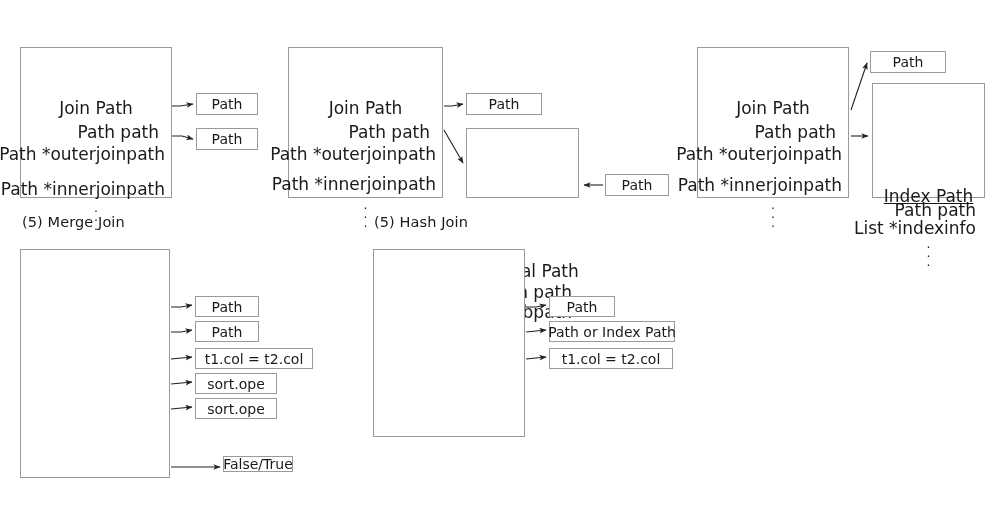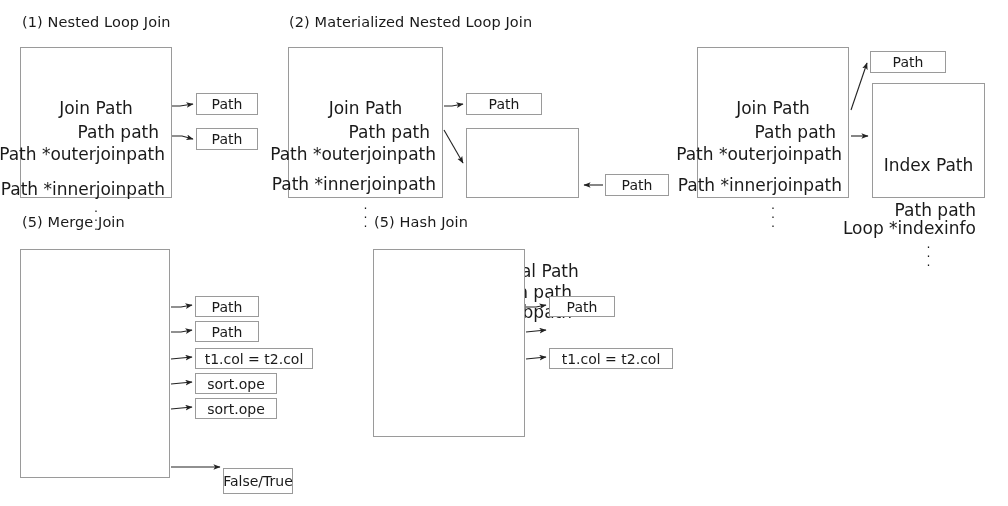--- a/index.html
+++ b/index.html
@@ -80,42 +80,40 @@
     width: 1008px;
     height: 506px;
     pointer-events: none;
   }
 </style>
 </head>
 <body>
 
 <div id="canvas">
 
-  <div class="panel-title" style="left:22px; top:14px;">(1) Nested Loop Join</div>
 
   <div class="box struct" style="left:20px; top:47px; width:152px; height:151px;">
     <div class="row center" style="top:52px;">Join Path</div>
     <div class="row right" style="top:76px; right:12px;">Path  path</div>
     <div class="row right" style="top:98px; right:6px;">Path  *outerjoinpath</div>
     <div class="row right" style="top:133px; right:6px;">Path  *innerjoinpath</div>
     <div class="dots" style="top:155px;">
       <b>.</b>
       <b>.</b>
       <b>.</b>
     </div>
   </div>
 
   <div class="box leaf" style="left:196px; top:93px; width:62px; height:22px;">
     <span>Path</span>
   </div>
   <div class="box leaf" style="left:196px; top:128px; width:62px; height:22px;">
     <span>Path</span>
   </div>
 
-  <div class="panel-title" style="left:289px; top:14px;">(2) Materialized Nested Loop Join</div>
 
   <div class="box struct" style="left:288px; top:47px; width:155px; height:151px;">
     <div class="row center" style="top:52px;">Join Path</div>
     <div class="row right" style="top:76px; right:12px;">Path  path</div>
     <div class="row right" style="top:98px; right:6px;">Path  *outerjoinpath</div>
     <div class="row right" style="top:128px; right:6px;">Path  *innerjoinpath</div>
     <div class="dots" style="top:152px;">
       <b>.</b>
       <b>.</b>
       <b>.</b>
@@ -147,23 +145,23 @@
       <b>.</b>
       <b>.</b>
     </div>
   </div>
 
   <div class="box leaf" style="left:870px; top:51px; width:76px; height:22px;">
     <span>Path</span>
   </div>
 
   <div class="box struct" style="left:872px; top:83px; width:113px; height:115px;">
-    <div class="row center" style="top:73px;">Index Path</div>
+    <div class="row center" style="top:104px;text-decoration:underline;">Index Path</div>
     <div class="row right" style="top:118px; right:8px;">Path path</div>
-    <div class="row right" style="top:136px; right:8px;">Loop *indexinfo</div>
+    <div class="row right" style="top:136px; right:8px;">List *indexinfo</div>
     <div class="dots" style="top:155px;">
       <b>.</b>
       <b>.</b>
       <b>.</b>
     </div>
   </div>
 
   <div class="panel-title" style="left:22px; top:214px;">(5) Merge Join</div>
 
   <div class="box struct" style="left:20px; top:249px; width:150px; height:229px;">
@@ -186,38 +184,41 @@
   </div>
   <div class="box leaf" style="left:195px; top:348px; width:118px; height:21px;">
     <span>t1.col = t2.col</span>
   </div>
   <div class="box leaf" style="left:195px; top:373px; width:82px; height:21px;">
     <span>sort.ope</span>
   </div>
   <div class="box leaf" style="left:195px; top:398px; width:82px; height:21px;">
     <span>sort.ope</span>
   </div>
-  <div class="box leaf" style="left:223px; top:456px; width:70px; height:26px;margin-top:12px;">
+  <div class="box leaf" style="left:223px; top:456px; width:70px; height:16px;">
     <span>False/True</span>
   </div>
 
   <div class="panel-title" style="left:374px; top:214px;">(5) Hash Join</div>
 
   <div class="box struct" style="left:373px; top:249px; width:152px; height:188px;">
     
     
     
     
     
     
     
   </div>
 
   <div class="box leaf" style="left:549px; top:296px; width:66px; height:21px;">
     <span>Path</span>
+  </div>
+  <div class="box leaf" style="left:549px; top:321px; width:126px; height:21px;">
+    <span>Path or Index Path</span>
   </div>
   <div class="box leaf" style="left:549px; top:348px; width:124px; height:21px;">
     <span>t1.col = t2.col</span>
   </div>
 
   <svg class="arrows" viewBox="0 0 1008 506">
     <defs>
       <marker id="ah" markerWidth="7" markerHeight="7" refX="6" refY="2.6" orient="auto" markerUnits="strokeWidth">
         <path d="M0,0 L6.5,2.6 L0,5.2 L1.6,2.6 z" fill="#222222"></path>
       </marker>

